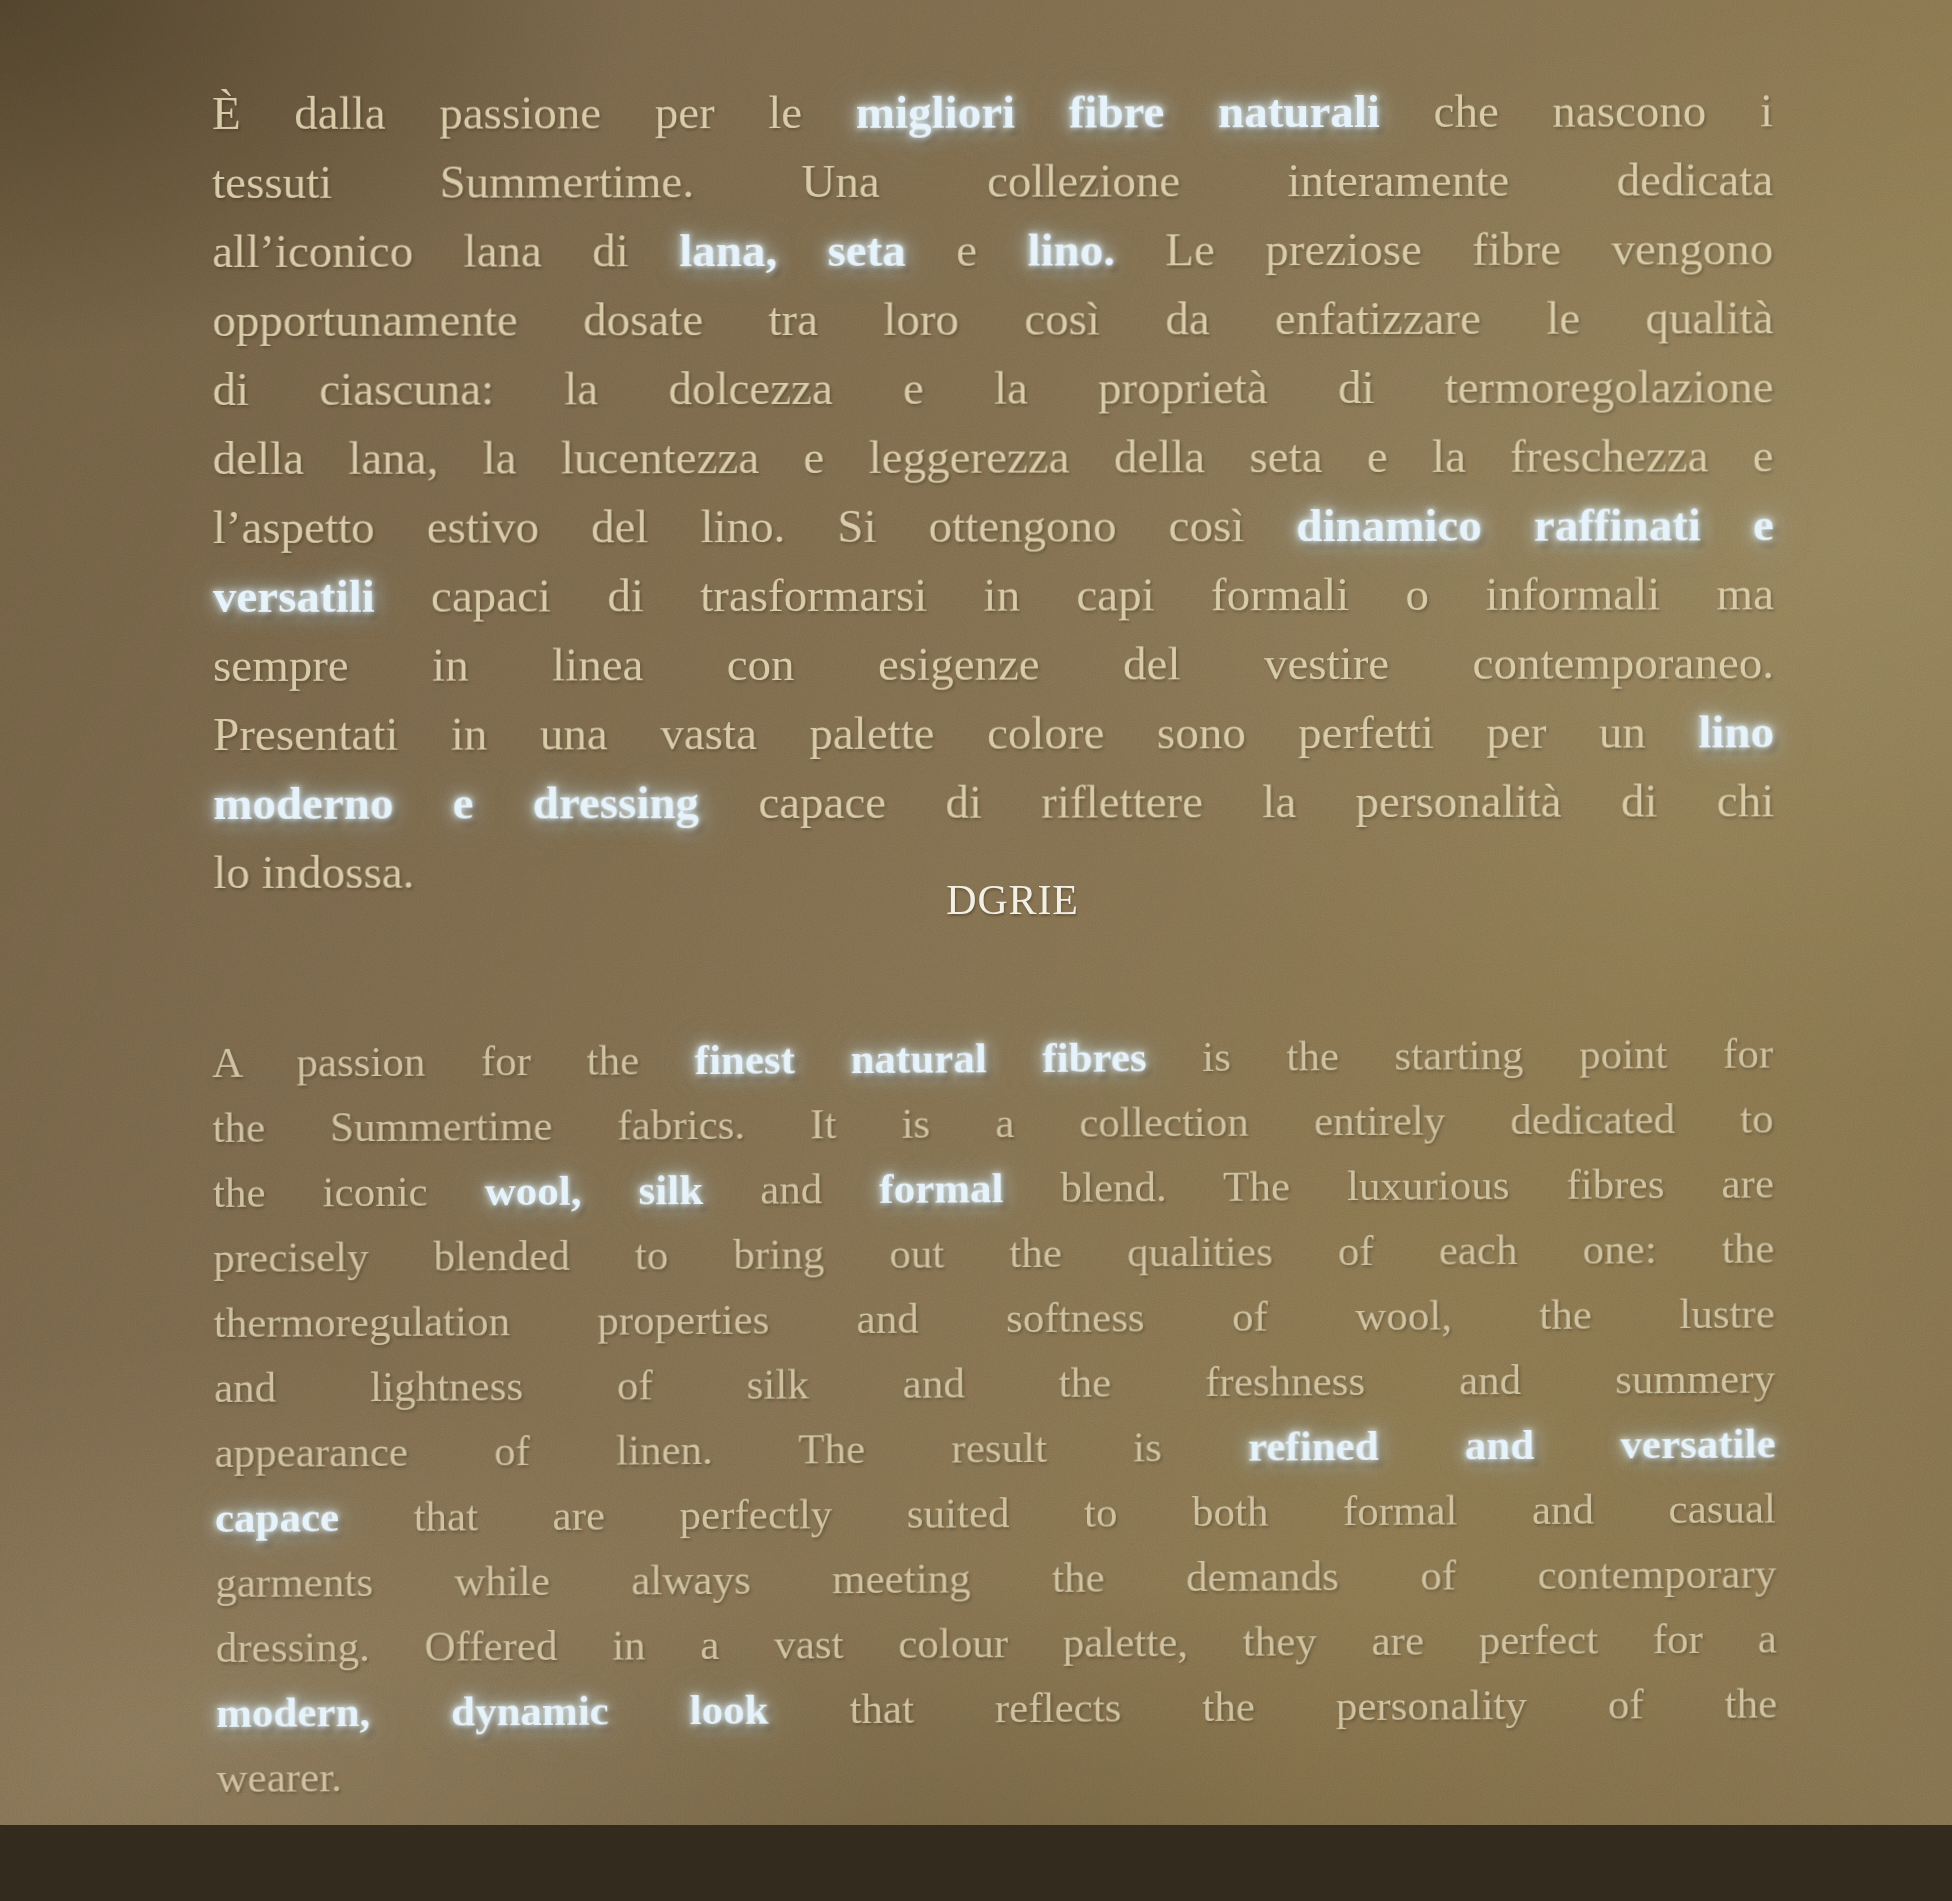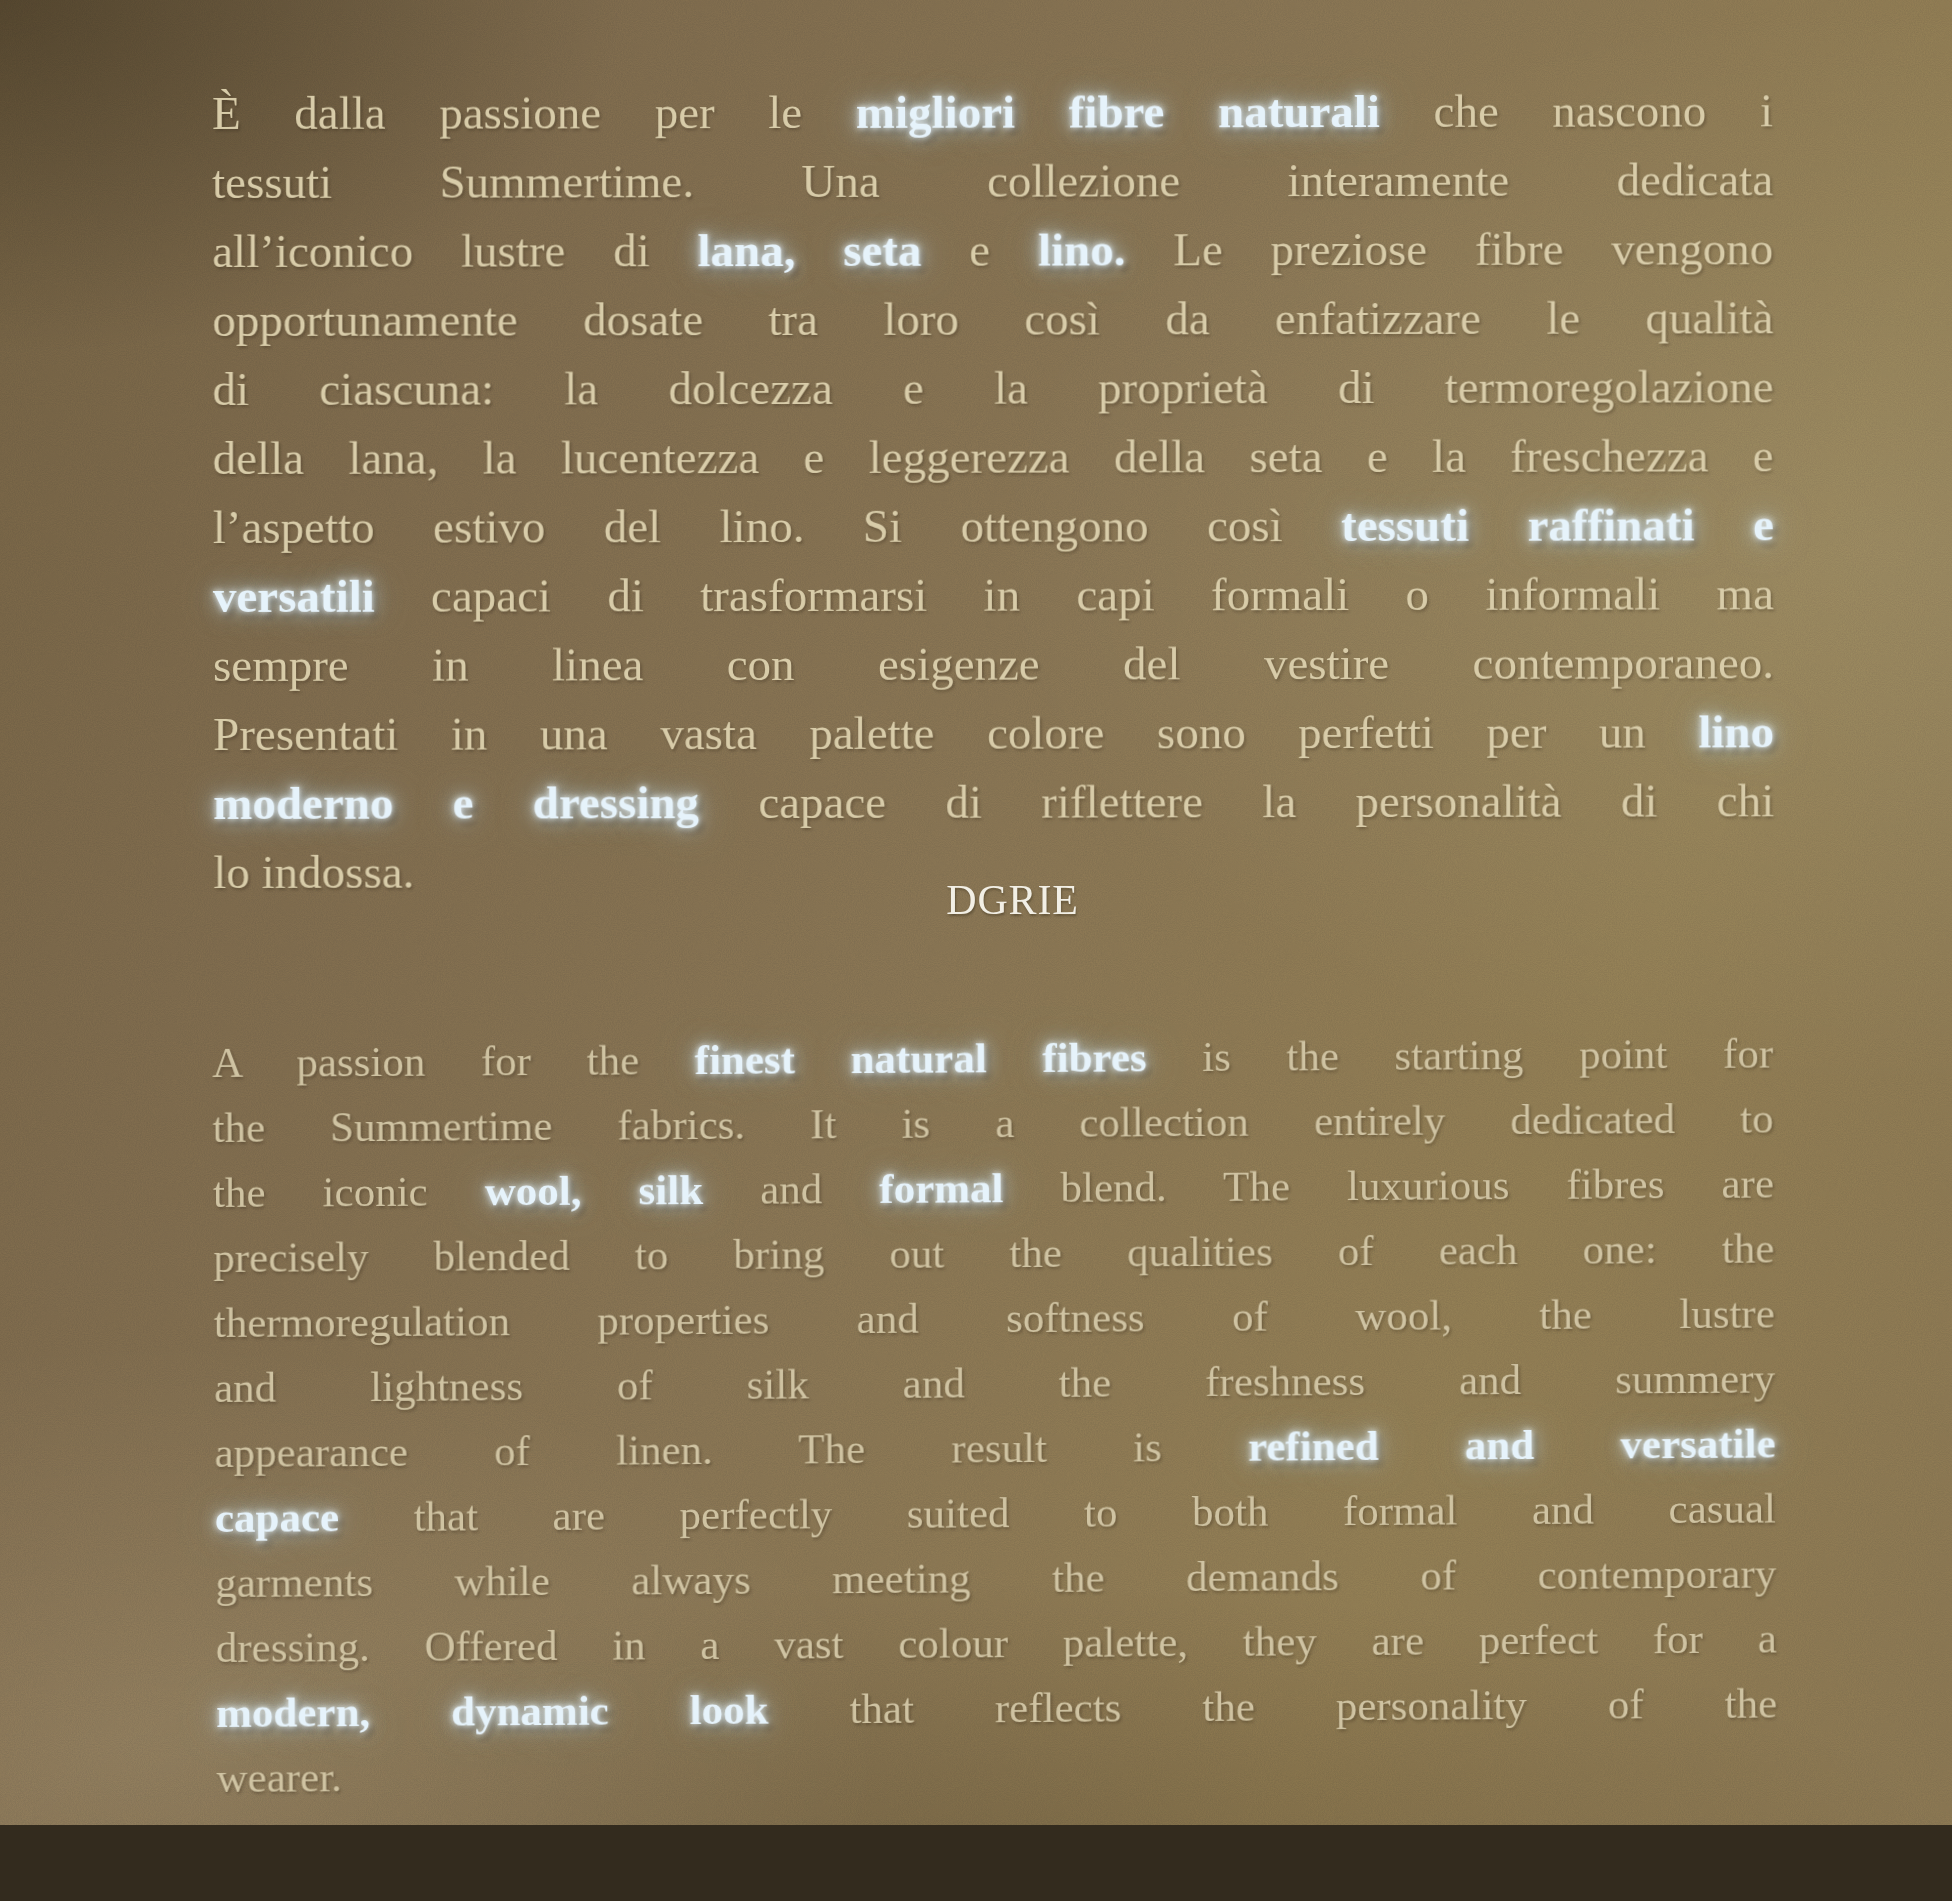--- a/index.html
+++ b/index.html
@@ -74,25 +74,25 @@
     <filter id="grain">
       <feTurbulence type="fractalNoise" baseFrequency="0.75" numOctaves="2" seed="7" stitchTiles="stitch"></feTurbulence>
       <feColorMatrix type="matrix" values="0 0 0 0 0.55  0 0 0 0 0.50  0 0 0 0 0.38  0 0 0 0.9 0"></feColorMatrix>
     </filter>
     <rect width="2560" height="2493" filter="url(#grain)"></rect>
   </svg>
 
   <section class="para para-italian">
       <div class="line"><span class="reg">È dalla passione per le </span><span class="hl">migliori fibre naturali</span><span class="reg"> che nascono i</span></div>
       <div class="line"><span class="reg">tessuti Summertime. Una collezione interamente dedicata</span></div>
-      <div class="line"><span class="reg">all’iconico lustre di </span><span class="hl">lana, seta</span><span class="reg"> e </span><span class="hl">lino.</span><span class="reg"> Le preziose fibre vengono</span></div>
+      <div class="line"><span class="reg">all’iconico lana di </span><span class="hl">lana, seta</span><span class="reg"> e </span><span class="hl">lino.</span><span class="reg"> Le preziose fibre vengono</span></div>
       <div class="line"><span class="reg">opportunamente dosate tra loro così da enfatizzare le qualità</span></div>
       <div class="line"><span class="reg">di ciascuna: la dolcezza e la proprietà di termoregolazione</span></div>
       <div class="line"><span class="reg">della lana, la lucentezza e leggerezza della seta e la freschezza e</span></div>
-      <div class="line"><span class="reg">l’aspetto estivo del lino. Si ottengono così </span><span class="hl">tessuti raffinati e</span></div>
+      <div class="line"><span class="reg">l’aspetto estivo del lino. Si ottengono così </span><span class="hl">dinamico raffinati e</span></div>
       <div class="line"><span class="hl">versatili</span><span class="reg"> capaci di trasformarsi in capi formali o informali ma</span></div>
       <div class="line"><span class="reg">sempre in linea con esigenze del vestire contemporaneo.</span></div>
       <div class="line"><span class="reg">Presentati in una vasta palette colore sono perfetti per un </span><span class="hl">lino</span></div>
       <div class="line"><span class="hl">moderno e dressing</span><span class="reg"> capace di riflettere la personalità di chi</span></div>
       <div class="line last"><span class="reg">lo indossa.</span></div>
     </section>
 
   <div class="watermark">DGRIE</div>
 
   <section class="para para-english">

